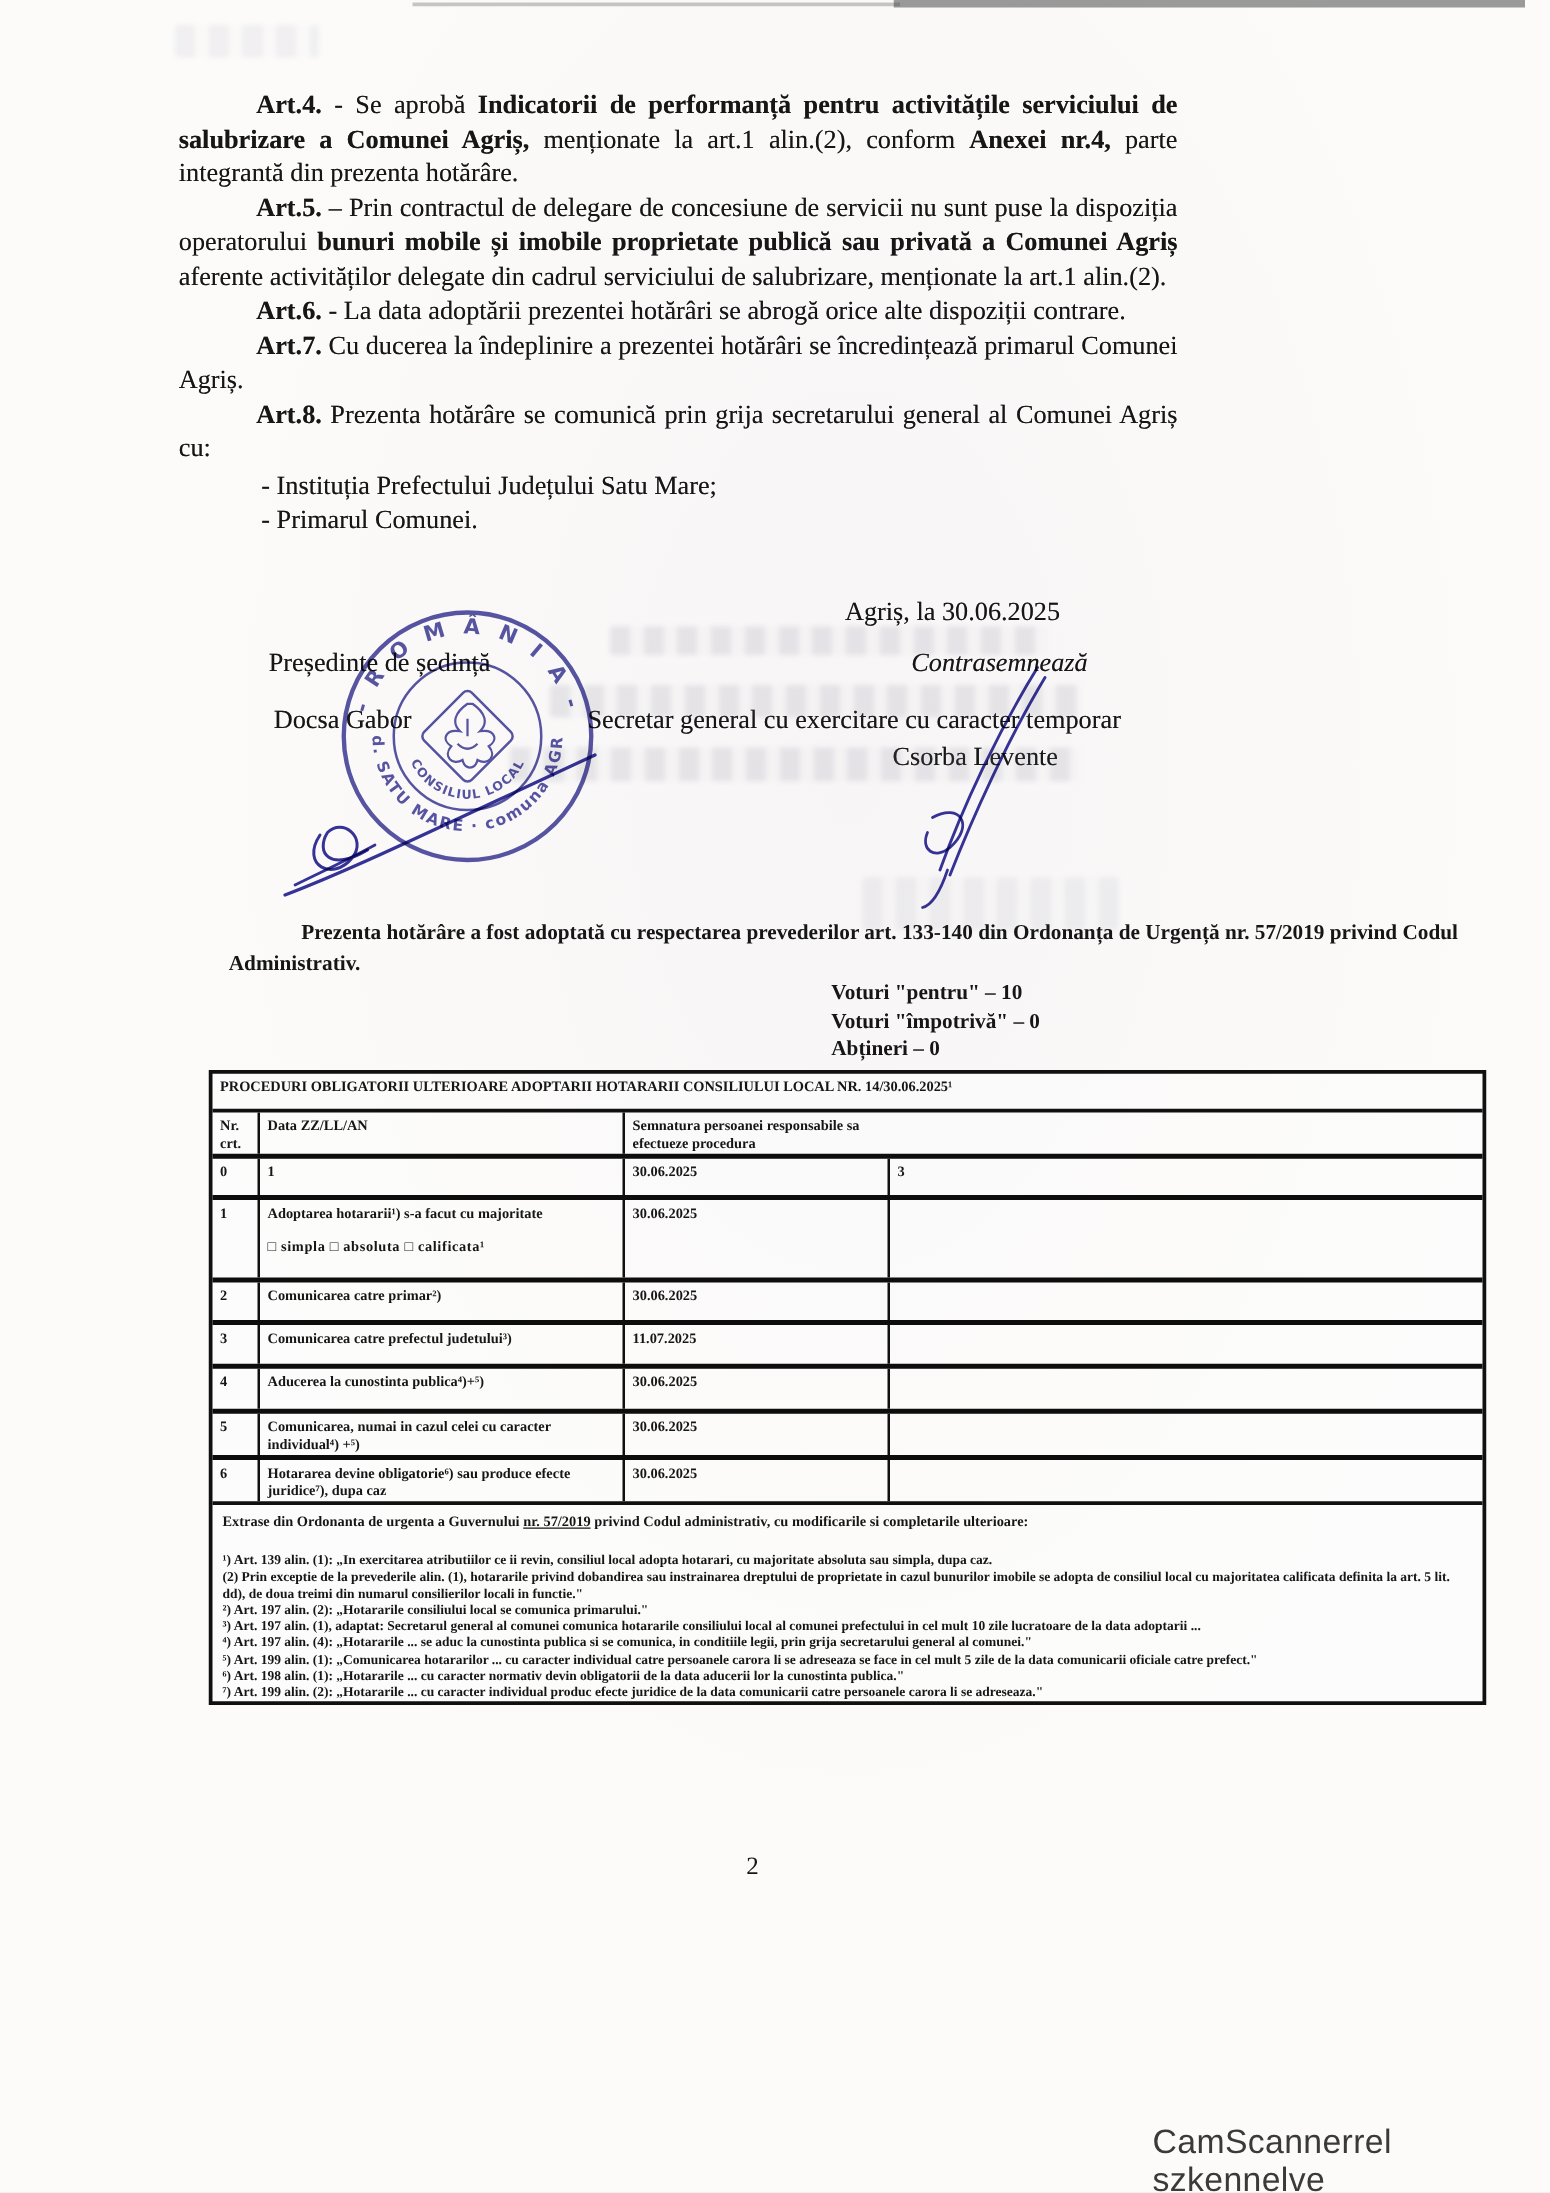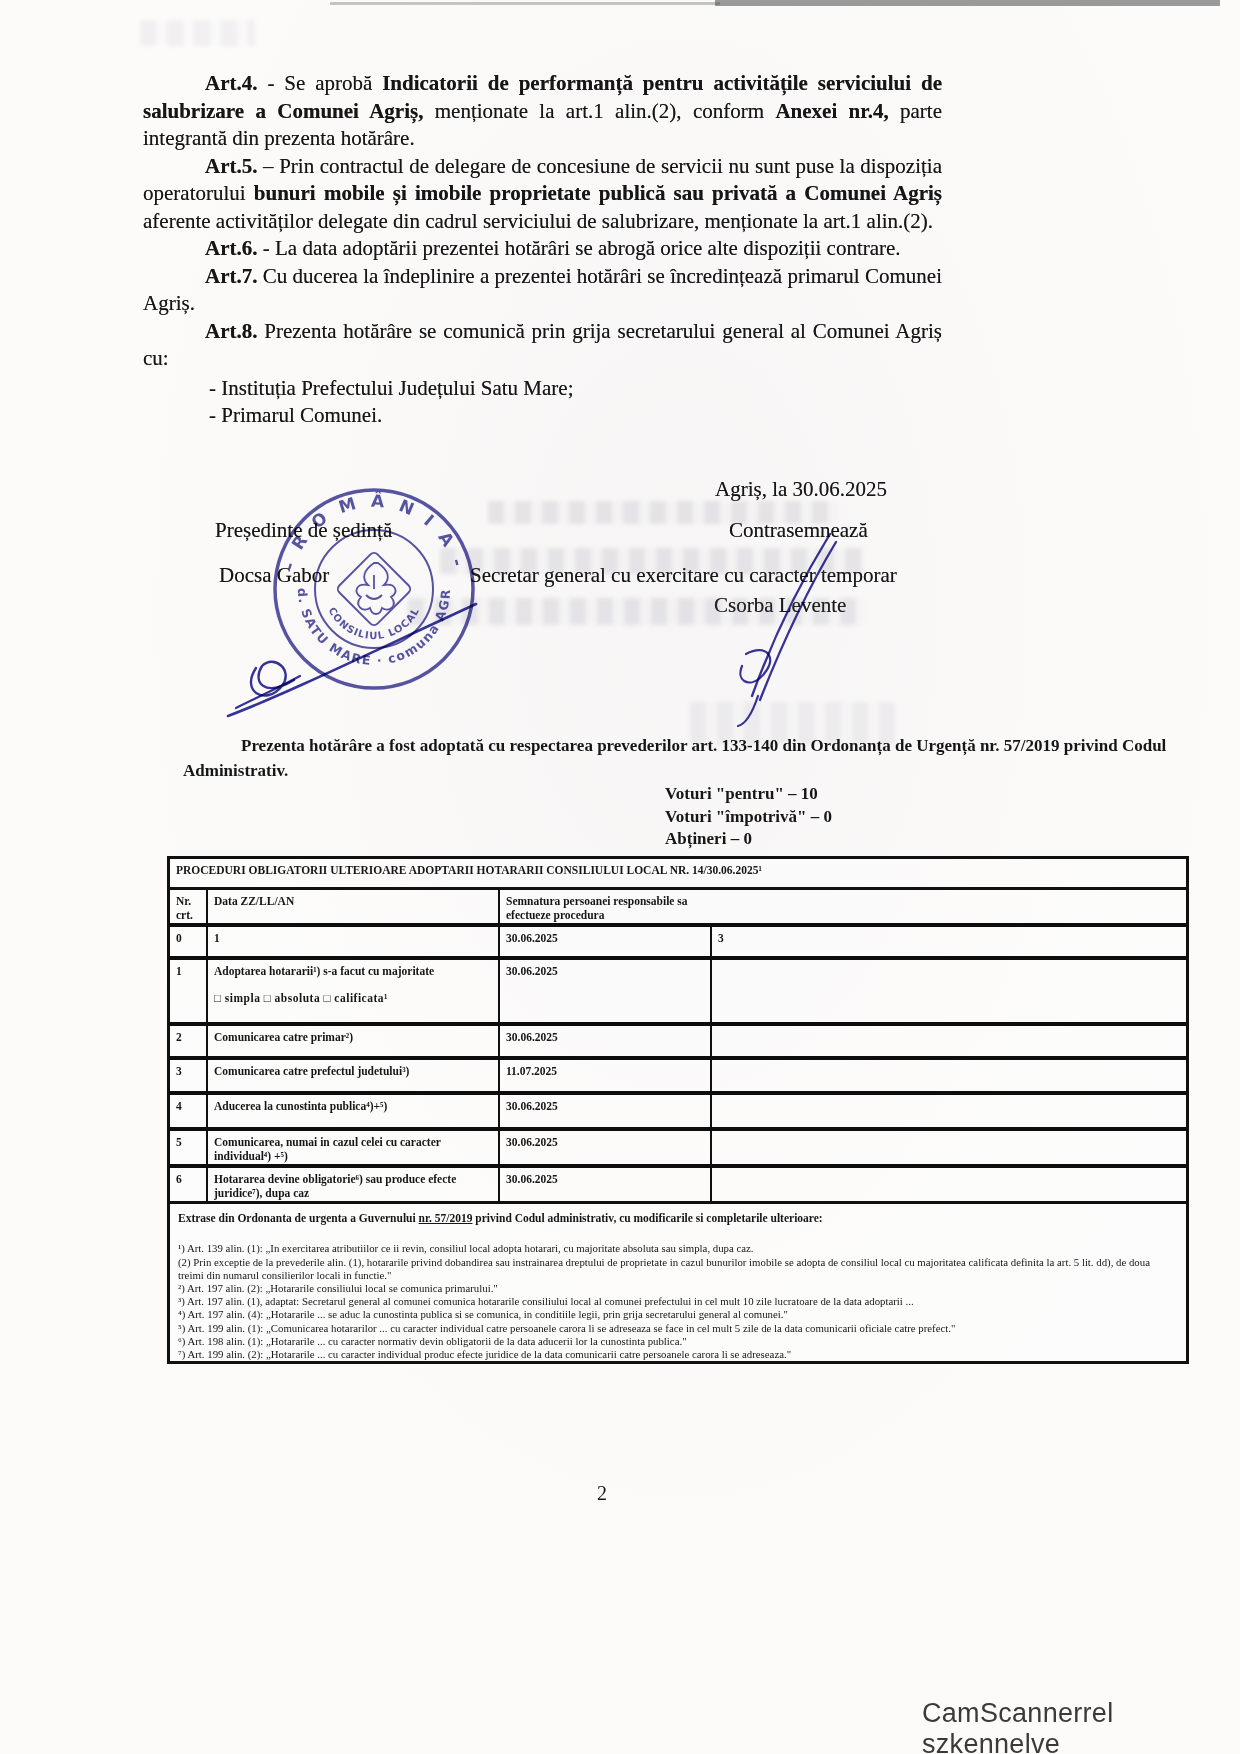--- a/index.html
+++ b/index.html
@@ -44,21 +44,21 @@
   .pt-body .t-row:nth-child(2){height:66px;}
   .pt-body .t-row:nth-child(3){height:34px;}
   .pt-body .t-row:nth-child(4){height:35px;}
   .pt-body .t-row:nth-child(5){height:36px;}
   .pt-body .t-row:nth-child(6){height:37px;}
   .pt-body .t-row:nth-child(7){height:37px;}
   .op-line.chk{margin-top:13px;letter-spacing:.5px;}
   .pt-foot{border-top:3px solid #101010;height:160px;box-sizing:border-box;padding:7px 8px 0 8px;}
   .fn-intro{font-size:11.5px;margin-bottom:17px;}
   .fn-intro .u{text-decoration:underline;}
-  .fn-line{font-size:10.8px;line-height:13.2px;font-weight:400;}
+  .fn-line{font-size:10.8px;line-height:13.2px;font-weight:700;}
 
   
   .page-number{font-size:20px;}
   .watermark{font-family:"Liberation Sans","DejaVu Sans",sans-serif;font-size:27px;color:#3a3a3a;letter-spacing:.3px;}
   .smudge{filter:blur(2px);opacity:.5;border-radius:3px;
     background:repeating-linear-gradient(90deg, rgba(118,114,138,.30) 0 16px, rgba(118,114,138,.05) 16px 27px);}
   .edge{background:#4a4a4a;}
 </style>
 </head>
 <body>
@@ -76,24 +76,24 @@
         <p class="para"><span class="b">Art.6.</span><span> - La data adoptării prezentei hotărâri se abrogă orice alte dispoziții contrare.</span></p>
         <p class="para"><span class="b">Art.7.</span><span> Cu ducerea la îndeplinire a prezentei hotărâri se încredințează primarul Comunei Agriș.</span></p>
         <p class="para"><span class="b">Art.8.</span><span> Prezenta hotărâre se comunică prin grija secretarului general al Comunei Agriș cu:</span></p>
       </div>
     <div class="doc-list">
         <div class="li">- Instituția Prefectului Județului Satu Mare;</div>
         <div class="li">- Primarul Comunei.</div>
       </div>
   </div>
 
-  <div class="abs sig-text" style="left:715px;top:477px;">Agriș, la 30.06.2025</div>
+  <div class="abs sig-text" style="left:676px;top:477px;">Agriș, la 30.06.2025</div>
 
   <div class="abs sig-text" style="left:215px;top:518px;">Președinte de ședință</div>
-  <div class="abs sig-text" style="left:729px;top:518px;">Contrasemnează</div>
+  <div class="abs sig-text" style="left:729px;top:518px;font-style:italic;">Contrasemnează</div>
   <div class="abs sig-text" style="left:219px;top:563px;">Docsa Gabor</div>
   <div class="abs sig-text" style="left:470px;top:563px;">Secretar general cu exercitare cu caracter temporar</div>
   <div class="abs sig-text" style="left:714px;top:593px;">Csorba Levente</div>
 
   <div class="abs smudge" style="left:488px;top:501px;width:350px;height:23px;"></div>
   <div class="abs smudge" style="left:440px;top:548px;width:425px;height:26px;"></div>
   <div class="abs smudge" style="left:408px;top:598px;width:455px;height:27px;"></div>
   <div class="abs smudge" style="left:690px;top:702px;width:205px;height:42px;opacity:.3;"></div>
 
   <svg class="abs stamp-svg" style="left:268px;top:483px;" width="212" height="212" viewBox="0 0 212 212">

